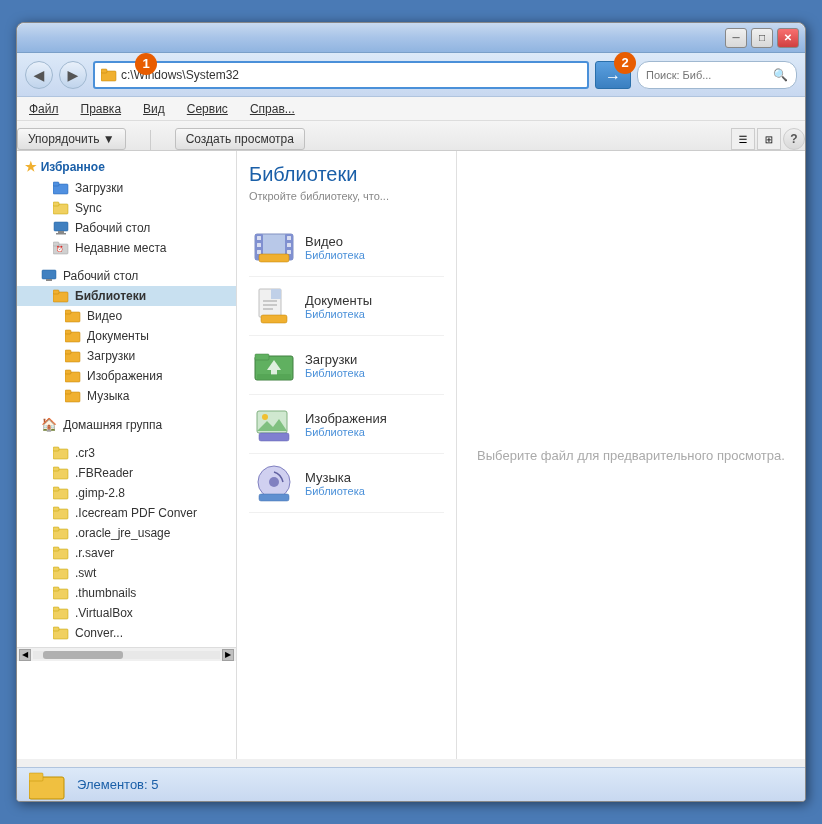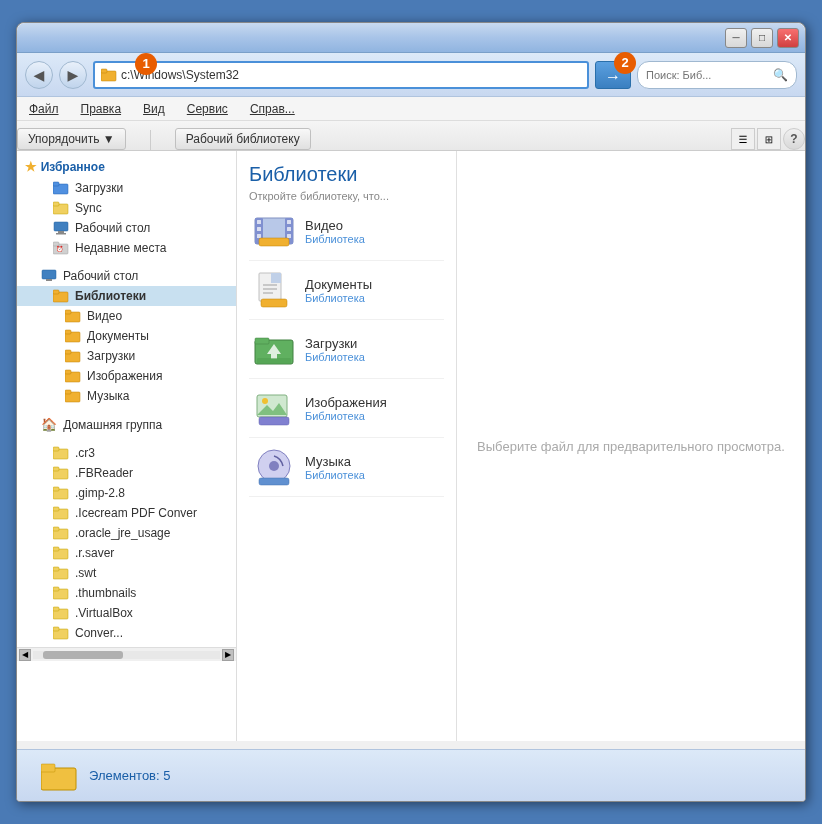--- a/index.html
+++ b/index.html
@@ -315,20 +315,21 @@
     }
     .libraries-title {
       font-size: 20px;
       font-weight: 300;
       color: #1a5fa8;
       margin-bottom: 4px;
     }
     .libraries-subtitle {
       font-size: 11px;
       color: #888;
+      margin-bottom: 16px;
     }
     .library-item {
       display: flex;
       align-items: center;
       gap: 10px;
       padding: 8px 4px;
       cursor: pointer;
       border-bottom: 1px solid #f0f0f0;
     }
     .library-icon {
@@ -353,26 +354,26 @@
       background: white;
       display: flex;
       align-items: center;
       justify-content: center;
       color: #aaa;
       font-size: 13px;
     }
 
     
     .status-bar {
-      height: 52px;
+      height: 34px;
       background: linear-gradient(to bottom, #dce9f8, #c8d8f0);
       border-top: 1px solid #b0c4de;
       display: flex;
       align-items: center;
-      padding: 0 24px;
+      padding: 0 12px;
       gap: 12px;
       margin-top: 8px;
     }
     .status-folder-icon {
       width: 36px;
       height: 36px;
     }
     .status-text {
       font-size: 13px;
       color: #1a5fa8;
@@ -423,21 +424,21 @@
     <span class="menu-item">Сервис</span>
     <span class="menu-item">Справ...</span>
   </div>
 
   <div class="toolbar">
     <div class="toolbar-btn">
       <span>Упорядочить ▼</span>
     </div>
     <div class="toolbar-separator"></div>
     <div class="toolbar-btn">
-      <span>Рабочий библиотеку</span>
+      <span>Создать просмотра</span>
     </div>
     <div class="toolbar-view-btns">
       <div class="view-btn">☰</div>
       <div class="view-btn">⊞</div>
       <div class="help-btn">?</div>
     </div>
   </div>
 
   <div class="main-area">
 

